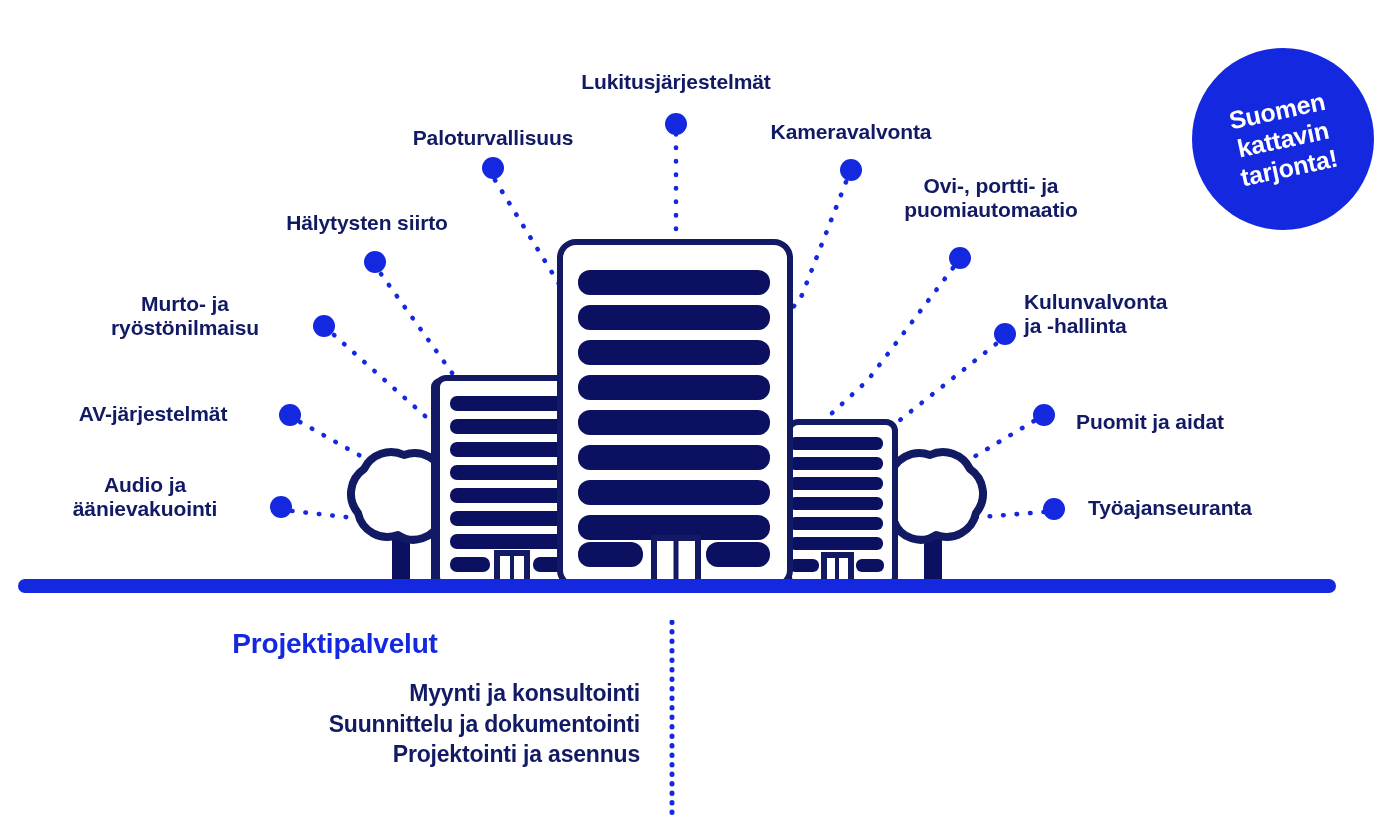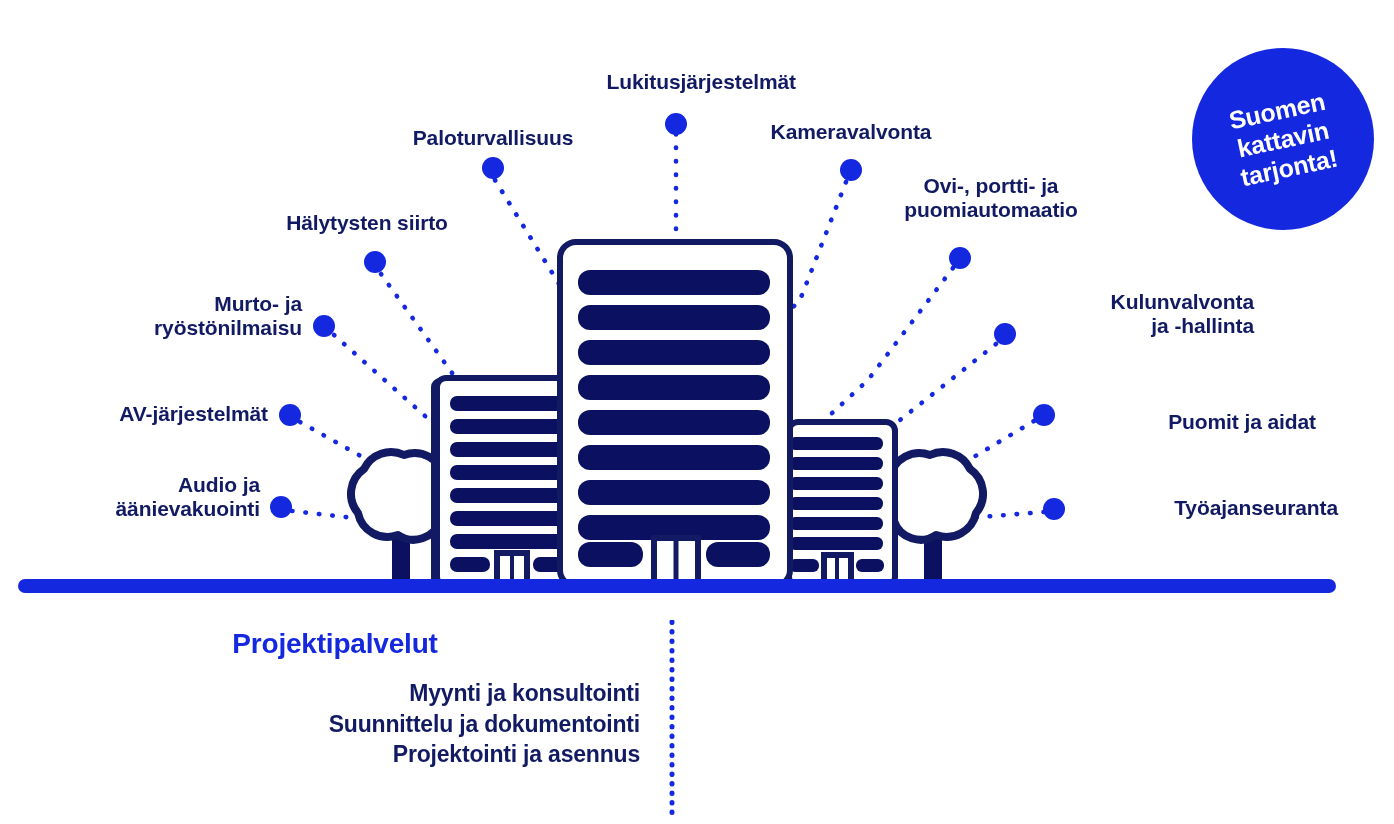--- a/index.html
+++ b/index.html
@@ -30,22 +30,22 @@
   .callout {
     position: absolute;
     font-family: "Liberation Sans", sans-serif;
     font-weight: bold;
     font-size: 21px;
     line-height: 1.16;
     color: #111a63;
     white-space: pre-line;
     letter-spacing: -0.1px;
   }
-  .callout.right-align { text-align: right; }
-  .callout.left-align  { text-align: right; }
+  .callout.right-align { text-align: center; }
+  .callout.left-align  { text-align: left; }
   .callout.center-align{ text-align: center; }
 
   
   #badge {
     position: absolute;
     left: 1192px;
     top: 48px;
     width: 182px;
     height: 182px;
     border-radius: 50%;
@@ -214,21 +214,21 @@
       <circle cx="960" cy="258" r="11" fill="#1428e0"></circle>
       <circle cx="324" cy="326" r="11" fill="#1428e0"></circle>
       <circle cx="1005" cy="334" r="11" fill="#1428e0"></circle>
       <circle cx="290" cy="415" r="11" fill="#1428e0"></circle>
       <circle cx="1044" cy="415" r="11" fill="#1428e0"></circle>
       <circle cx="281" cy="507" r="11" fill="#1428e0"></circle>
       <circle cx="1054" cy="509" r="11" fill="#1428e0"></circle>
     </g>
   </svg>
 
-  <div class="callout center-align" style="left:556px; top:70px; width:240px;text-align:right;">Lukitusjärjestelmät</div>
+  <div class="callout center-align" style="left:556px; top:70px; width:240px;">Lukitusjärjestelmät</div>
 
   <div class="callout center-align" style="left:383px; top:126px; width:220px;">Paloturvallisuus</div>
 
   <div class="callout center-align" style="left:267px; top:211px; width:200px;">Hälytysten siirto</div>
 
   <div class="callout center-align" style="left:746px; top:120px; width:210px;">Kameravalvonta</div>
 
   <div class="callout center-align" style="left:881px; top:174px; width:220px;">Ovi-, portti- ja
 puomiautomaatio</div>
 

